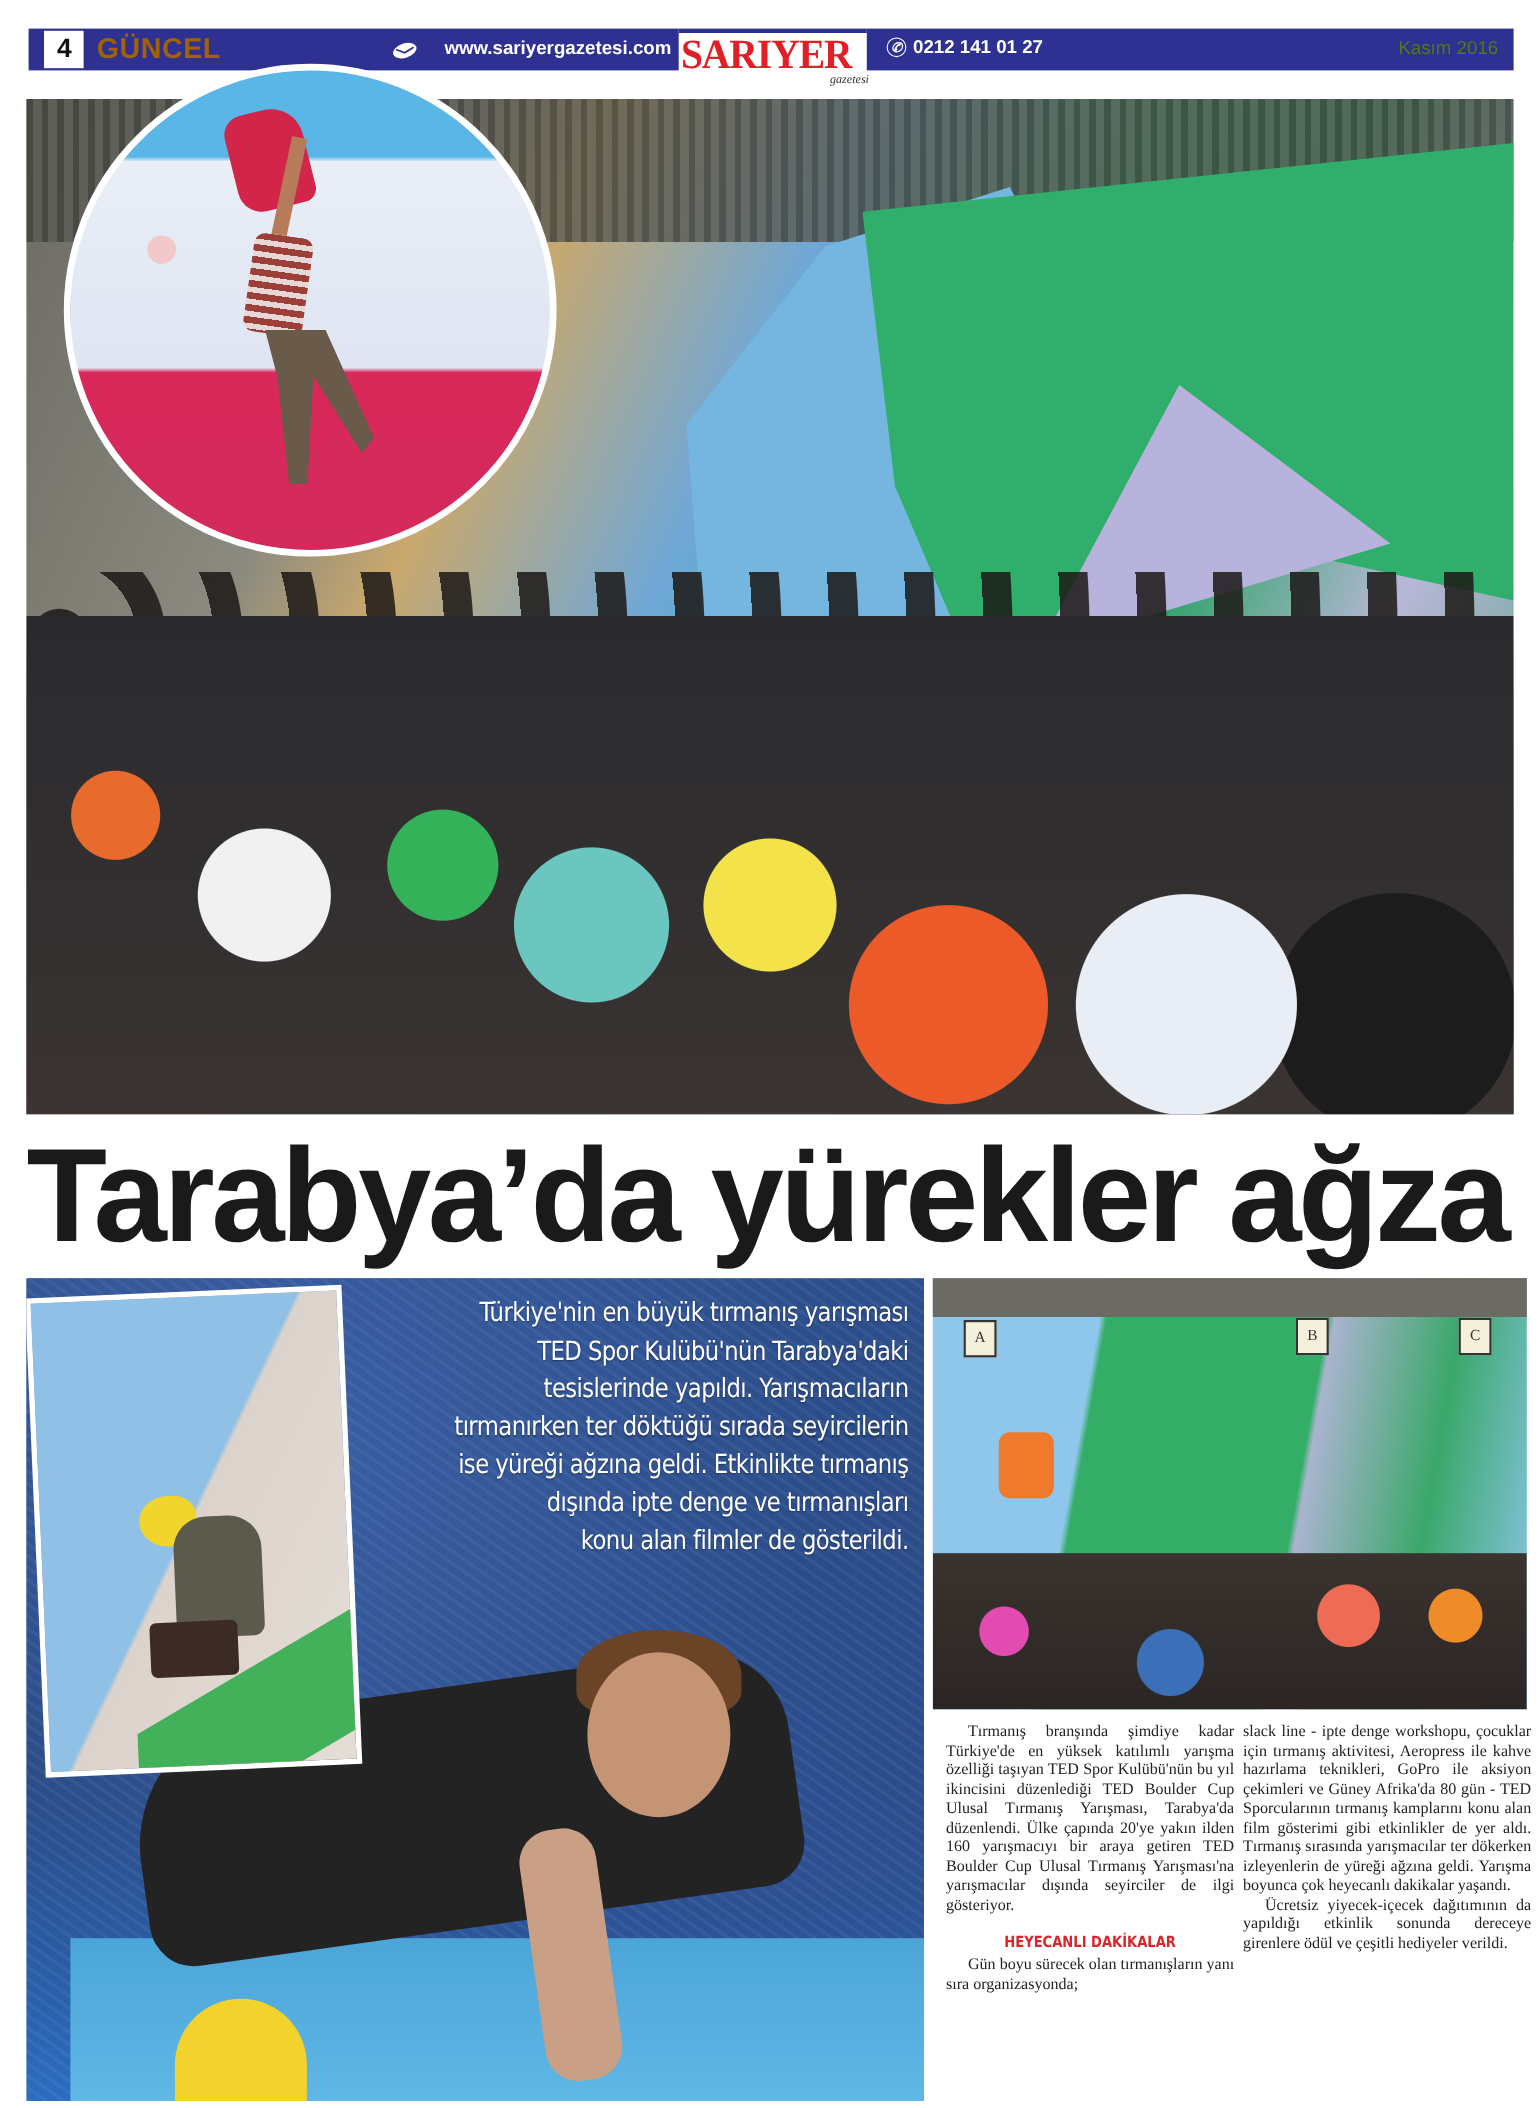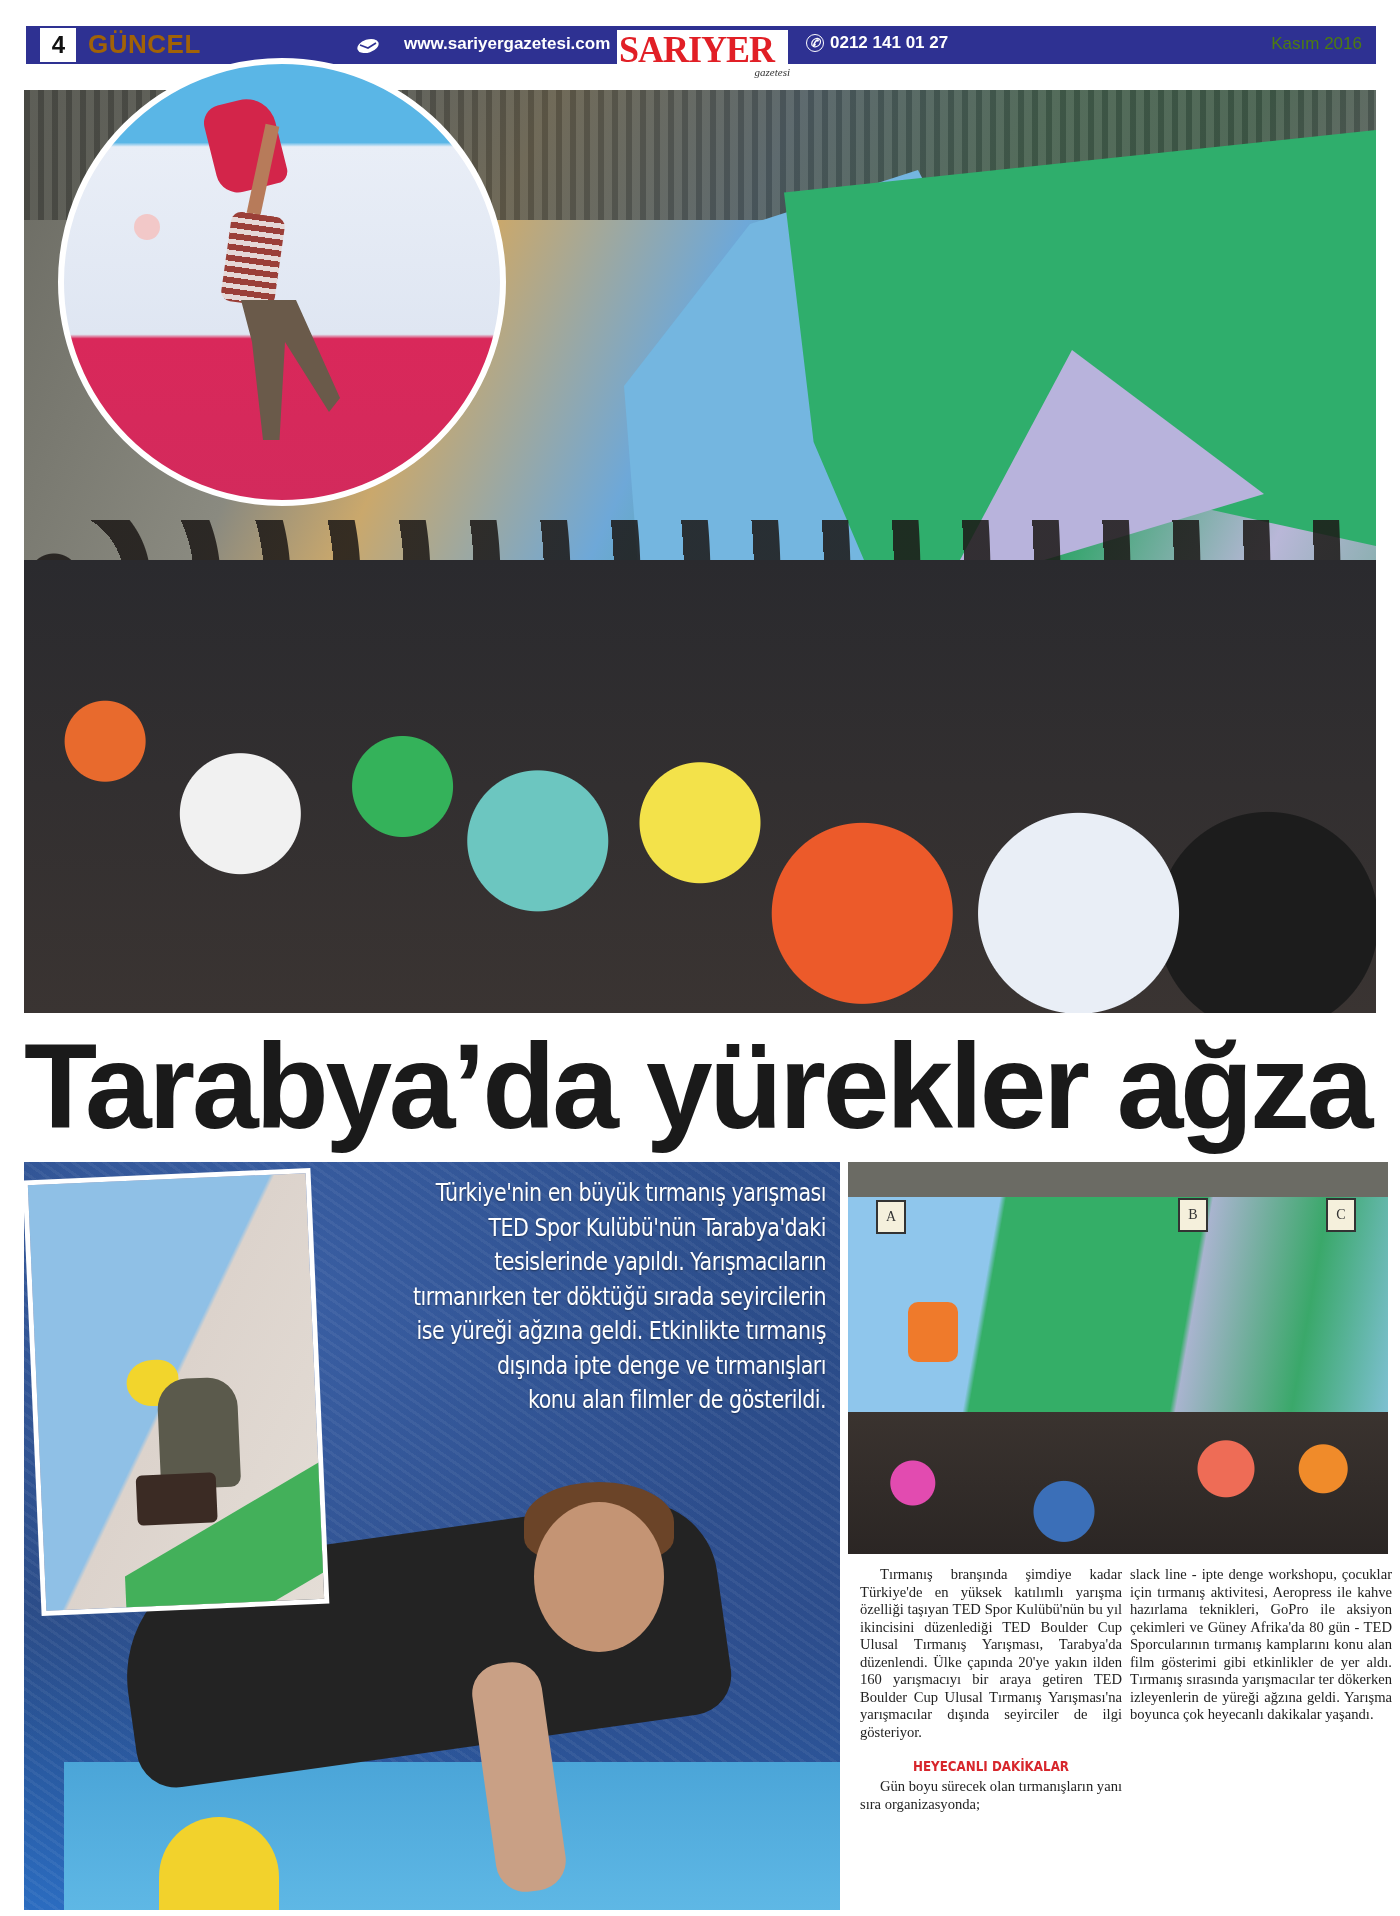--- a/index.html
+++ b/index.html
@@ -193,13 +193,14 @@
   <div class="rp-crowd"></div>
 </div>
 
 <div class="col col1">
   <p>Tırmanış branşında şimdiye kadar Türkiye'de en yüksek katılımlı yarışma özelliği taşıyan TED Spor Kulübü'nün bu yıl ikincisini düzenlediği TED Boulder Cup Ulusal Tırmanış Yarışması, Tarabya'da düzenlendi. Ülke çapında 20'ye yakın ilden 160 yarışmacıyı bir araya getiren TED Boulder Cup Ulusal Tırmanış Yarışması'na yarışmacılar dışında seyirciler de ilgi gösteriyor.</p>
   <div class="sub-head">HEYECANLI DAKİKALAR</div>
   <p>Gün boyu sürecek olan tırmanışların yanı sıra organizasyonda;</p>
 </div>
 <div class="col col2">
   <p style="text-indent:0;">slack line - ipte denge workshopu, çocuklar için tırmanış aktivitesi, Aeropress ile kahve hazırlama teknikleri, GoPro ile aksiyon çekimleri ve Güney Afrika'da 80 gün - TED Sporcularının tırmanış kamplarını konu alan film gösterimi gibi etkinlikler de yer aldı. Tırmanış sırasında yarışmacılar ter dökerken izleyenlerin de yüreği ağzına geldi. Yarışma boyunca çok heyecanlı dakikalar yaşandı.</p>
+  <p>Ücretsiz yiyecek-içecek dağıtımının da yapıldığı etkinlik sonunda dereceye girenlere ödül ve çeşitli hediyeler verildi.</p>
 </div>
 
 </body></html>

